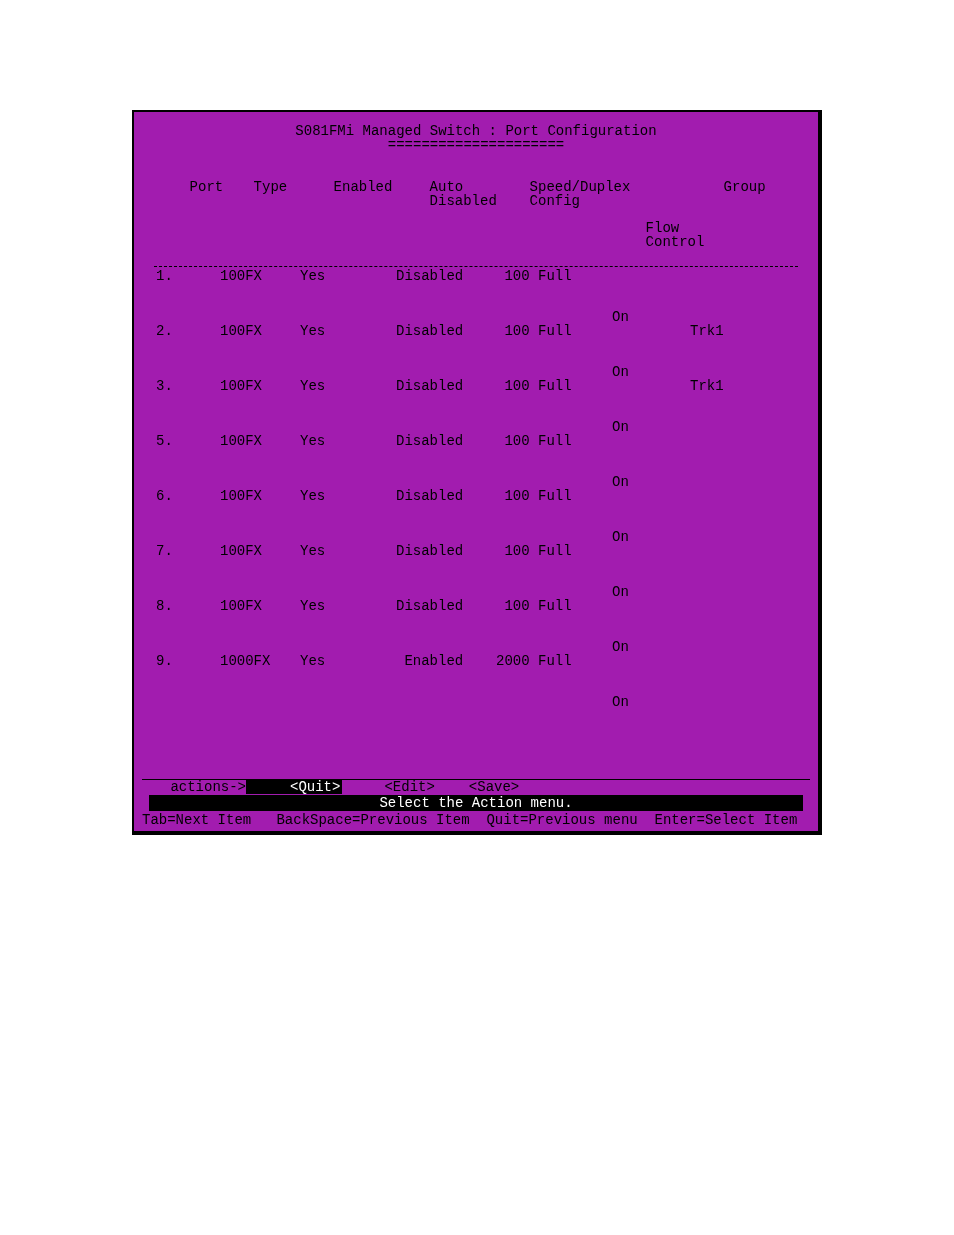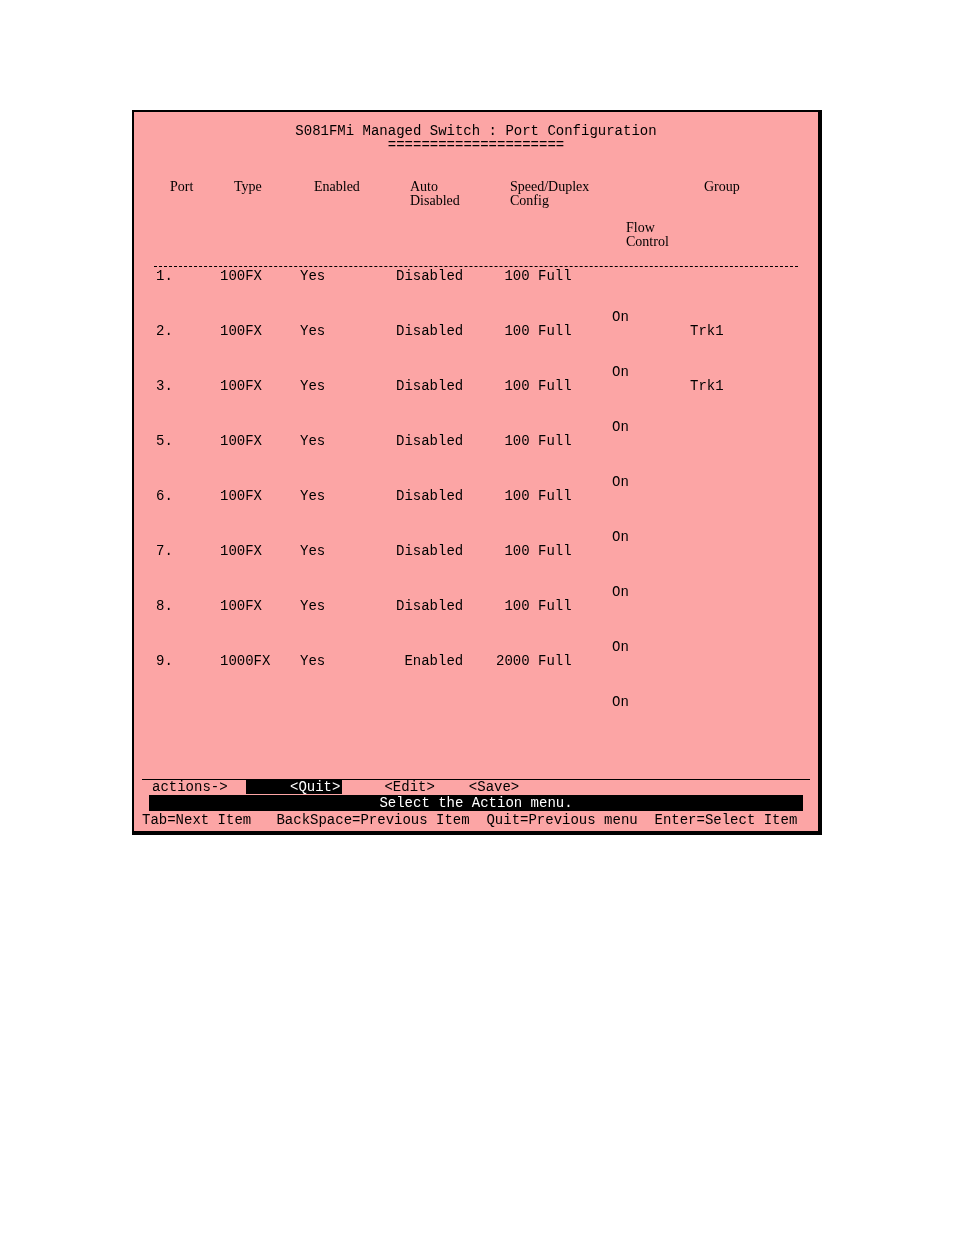--- a/index.html
+++ b/index.html
@@ -3,21 +3,21 @@
 <meta charset="utf-8">
 <style>
   html,body{margin:0;padding:0;background:#fff;}
   .outer{
     box-sizing:border-box;
     width:690px;
     margin:110px auto 0;
     border:2px solid #000;
     border-right-width:4px;
     border-bottom-width:4px;
-    background:#fca5a5;
+    background:#a21caf;
     font-family:"Courier New",monospace;
     font-size:14px;
     line-height:14px;
     color:#000;
     padding:6px 8px 2px;
   }
   .title-row{text-align:center;margin-top:6px;}
   .title-left{display:inline-block;}
   .title-right{display:inline-block;}
   .underline{
@@ -32,32 +32,32 @@
     display:inline-block;
     vertical-align:top;
   }
   .c-port {width:64px; padding-left:14px;}
   .c-type {width:80px;}
   .c-en   {width:96px;}
   .c-neg  {width:100px;}
   .c-spd  {width:116px;}
   .c-flow {width:78px;margin-top:41px;}
   .c-grp  {width:60px;}
-  .hdr{padding-top:14px;font-family:Liberation Serif, serif;}
+  .hdr{padding-top:14px;}
   .rule{
     border-top:1px dashed #000;
     margin:3px 12px 2px;
     height:0;
   }
   .rows{padding-bottom:70px;}
   .actions{
     padding-left:10px;
     padding-bottom:1px;
   }
-  .actions-label{display:inline-block;width:94px;}
+  .actions-label{display:inline-block;width:94px;text-align:right;}
   .btn{display:inline-block;padding:0 2px;}
   .btn.sel{background:#000;color:#fff;padding-left:44px;}
   .gap1{display:inline-block;width:40px;}
   .gap2{display:inline-block;width:30px;}
   .hint{
     text-align:center;
     background:#000;color:#fff;
     margin:0 7px 1px;
     font-size:14px;line-height:16px;
   }

